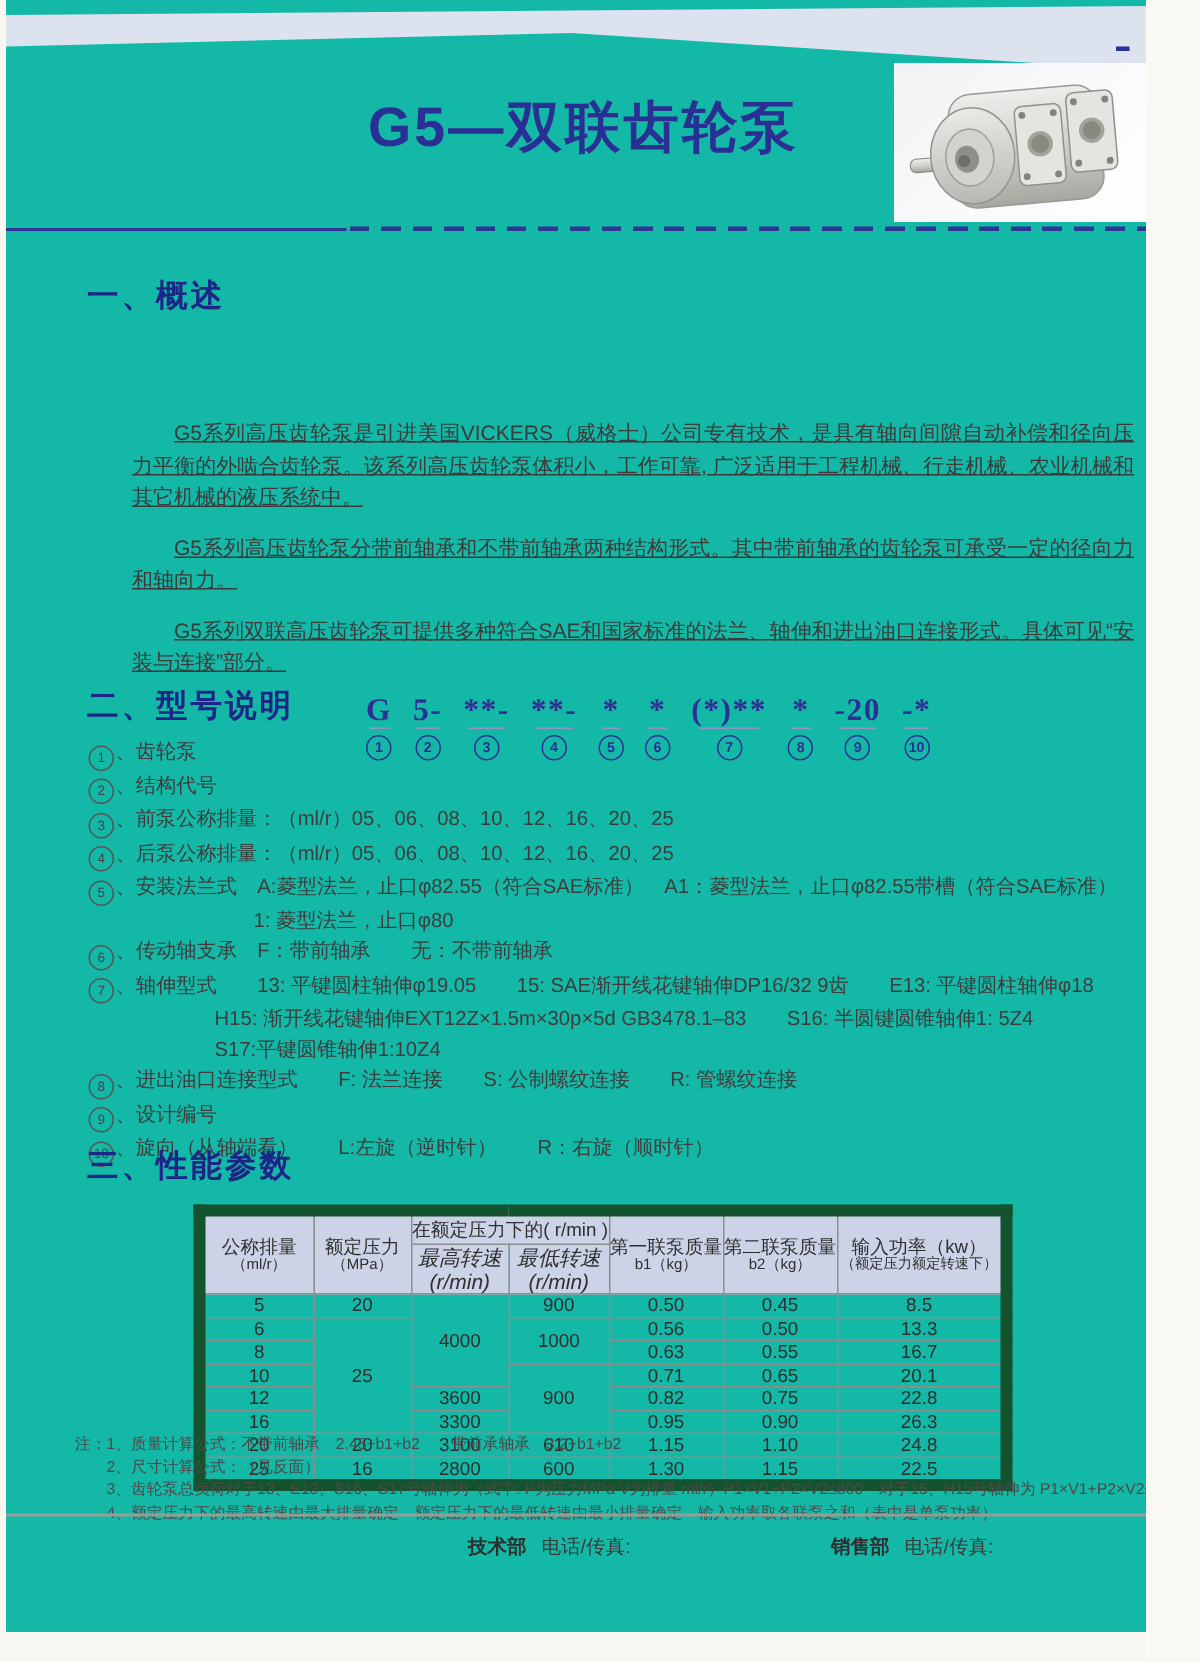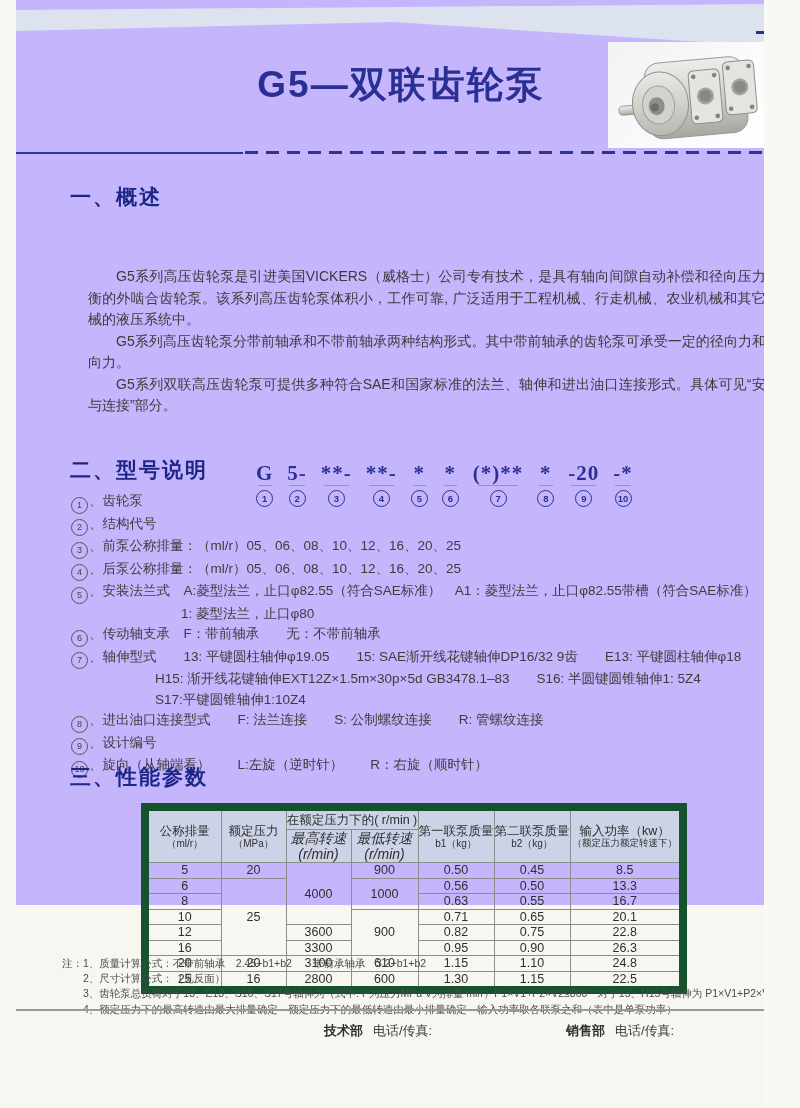--- a/index.html
+++ b/index.html
@@ -2,21 +2,21 @@
 <html><head>
 <meta charset="utf-8">
 <style>
   html,body{margin:0;padding:0;}
   body{
     width:800px;height:1108px;position:relative;overflow:hidden;
     background:#f8f6f1;
     font-family:"Liberation Sans","DejaVu Sans",sans-serif;
     -webkit-font-smoothing:antialiased;
   }
-  .page{position:absolute;left:16px;top:0;width:763px;height:905px;background:#c4b5fd;border-right:1px solid #ddd9cf;}
+  .page{position:absolute;left:4px;top:0;width:763px;height:1088px;background:#14b8a6;border-right:1px solid #ddd9cf;}
   .right-margin{position:absolute;left:764px;top:0;width:36px;height:1108px;background:#faf8f2;}
 
   
   .band-svg{position:absolute;left:0;top:0;}
 
   .page-title{
     position:absolute;left:150px;top:60px;width:470px;text-align:center;
     font-size:37px;font-weight:bold;color:#2a2f93;letter-spacing:2px;
   }
   .photo{
@@ -35,21 +35,21 @@
     font-size:21px;font-weight:bold;color:#1c2687;letter-spacing:2px;
   }
   #h-overview{top:183px;}
   #h-model{top:456px;}
   #h-perf{top:763px;text-align:right;}
 
   .overview-body{
     position:absolute;left:72px;top:266px;width:692px;
     font-size:14px;line-height:21.5px;color:#3b3b3b;text-align:justify;
   }
-  .overview-body p{margin:0;text-indent:2em;}
+  .overview-body p{margin:12px;text-indent:2em;text-decoration:underline;}
 
   
   .model-code{
     position:absolute;left:240px;top:462px;display:flex;gap:14px;align-items:flex-start;
     font-family:"Liberation Serif","DejaVu Serif",serif;color:#2b3192;
   }
   .seg{display:flex;flex-direction:column;align-items:center;}
   .seg .code{font-size:21px;font-weight:bold;line-height:22px;letter-spacing:1px;white-space:nowrap;}
   .seg .uline{width:80%;min-width:12px;height:0;border-bottom:1.5px solid #8f95c4;margin:1px 0 4px 0;}
   .circ{

